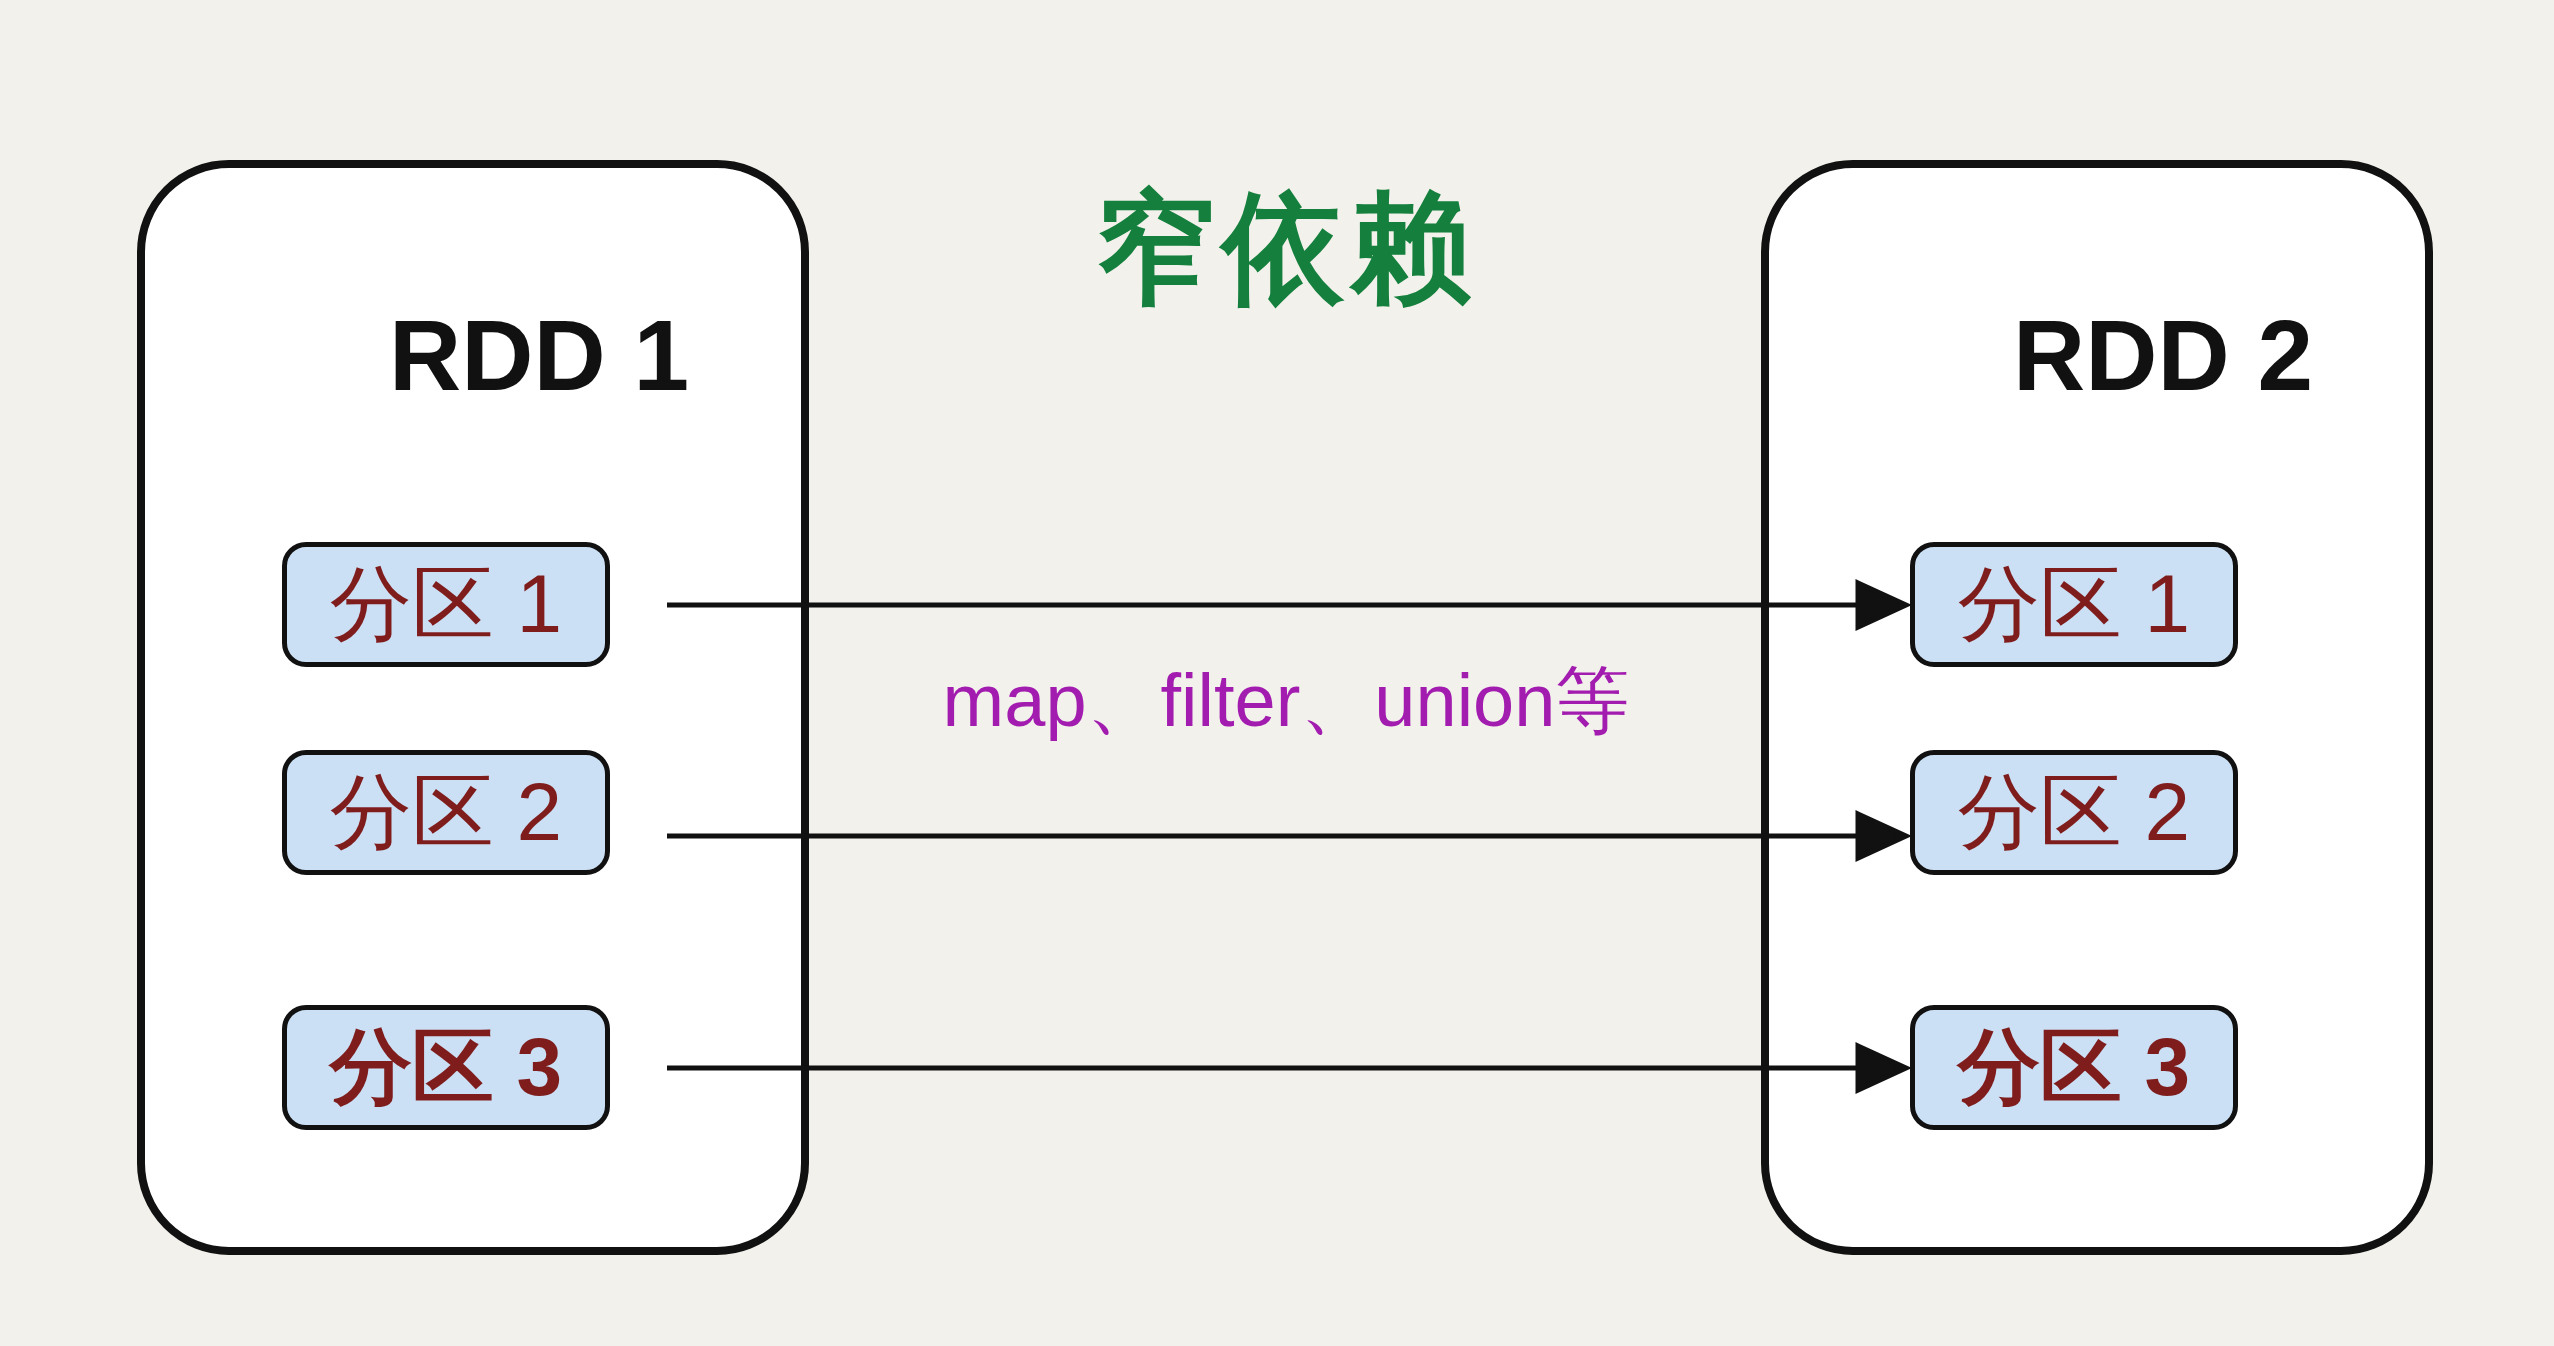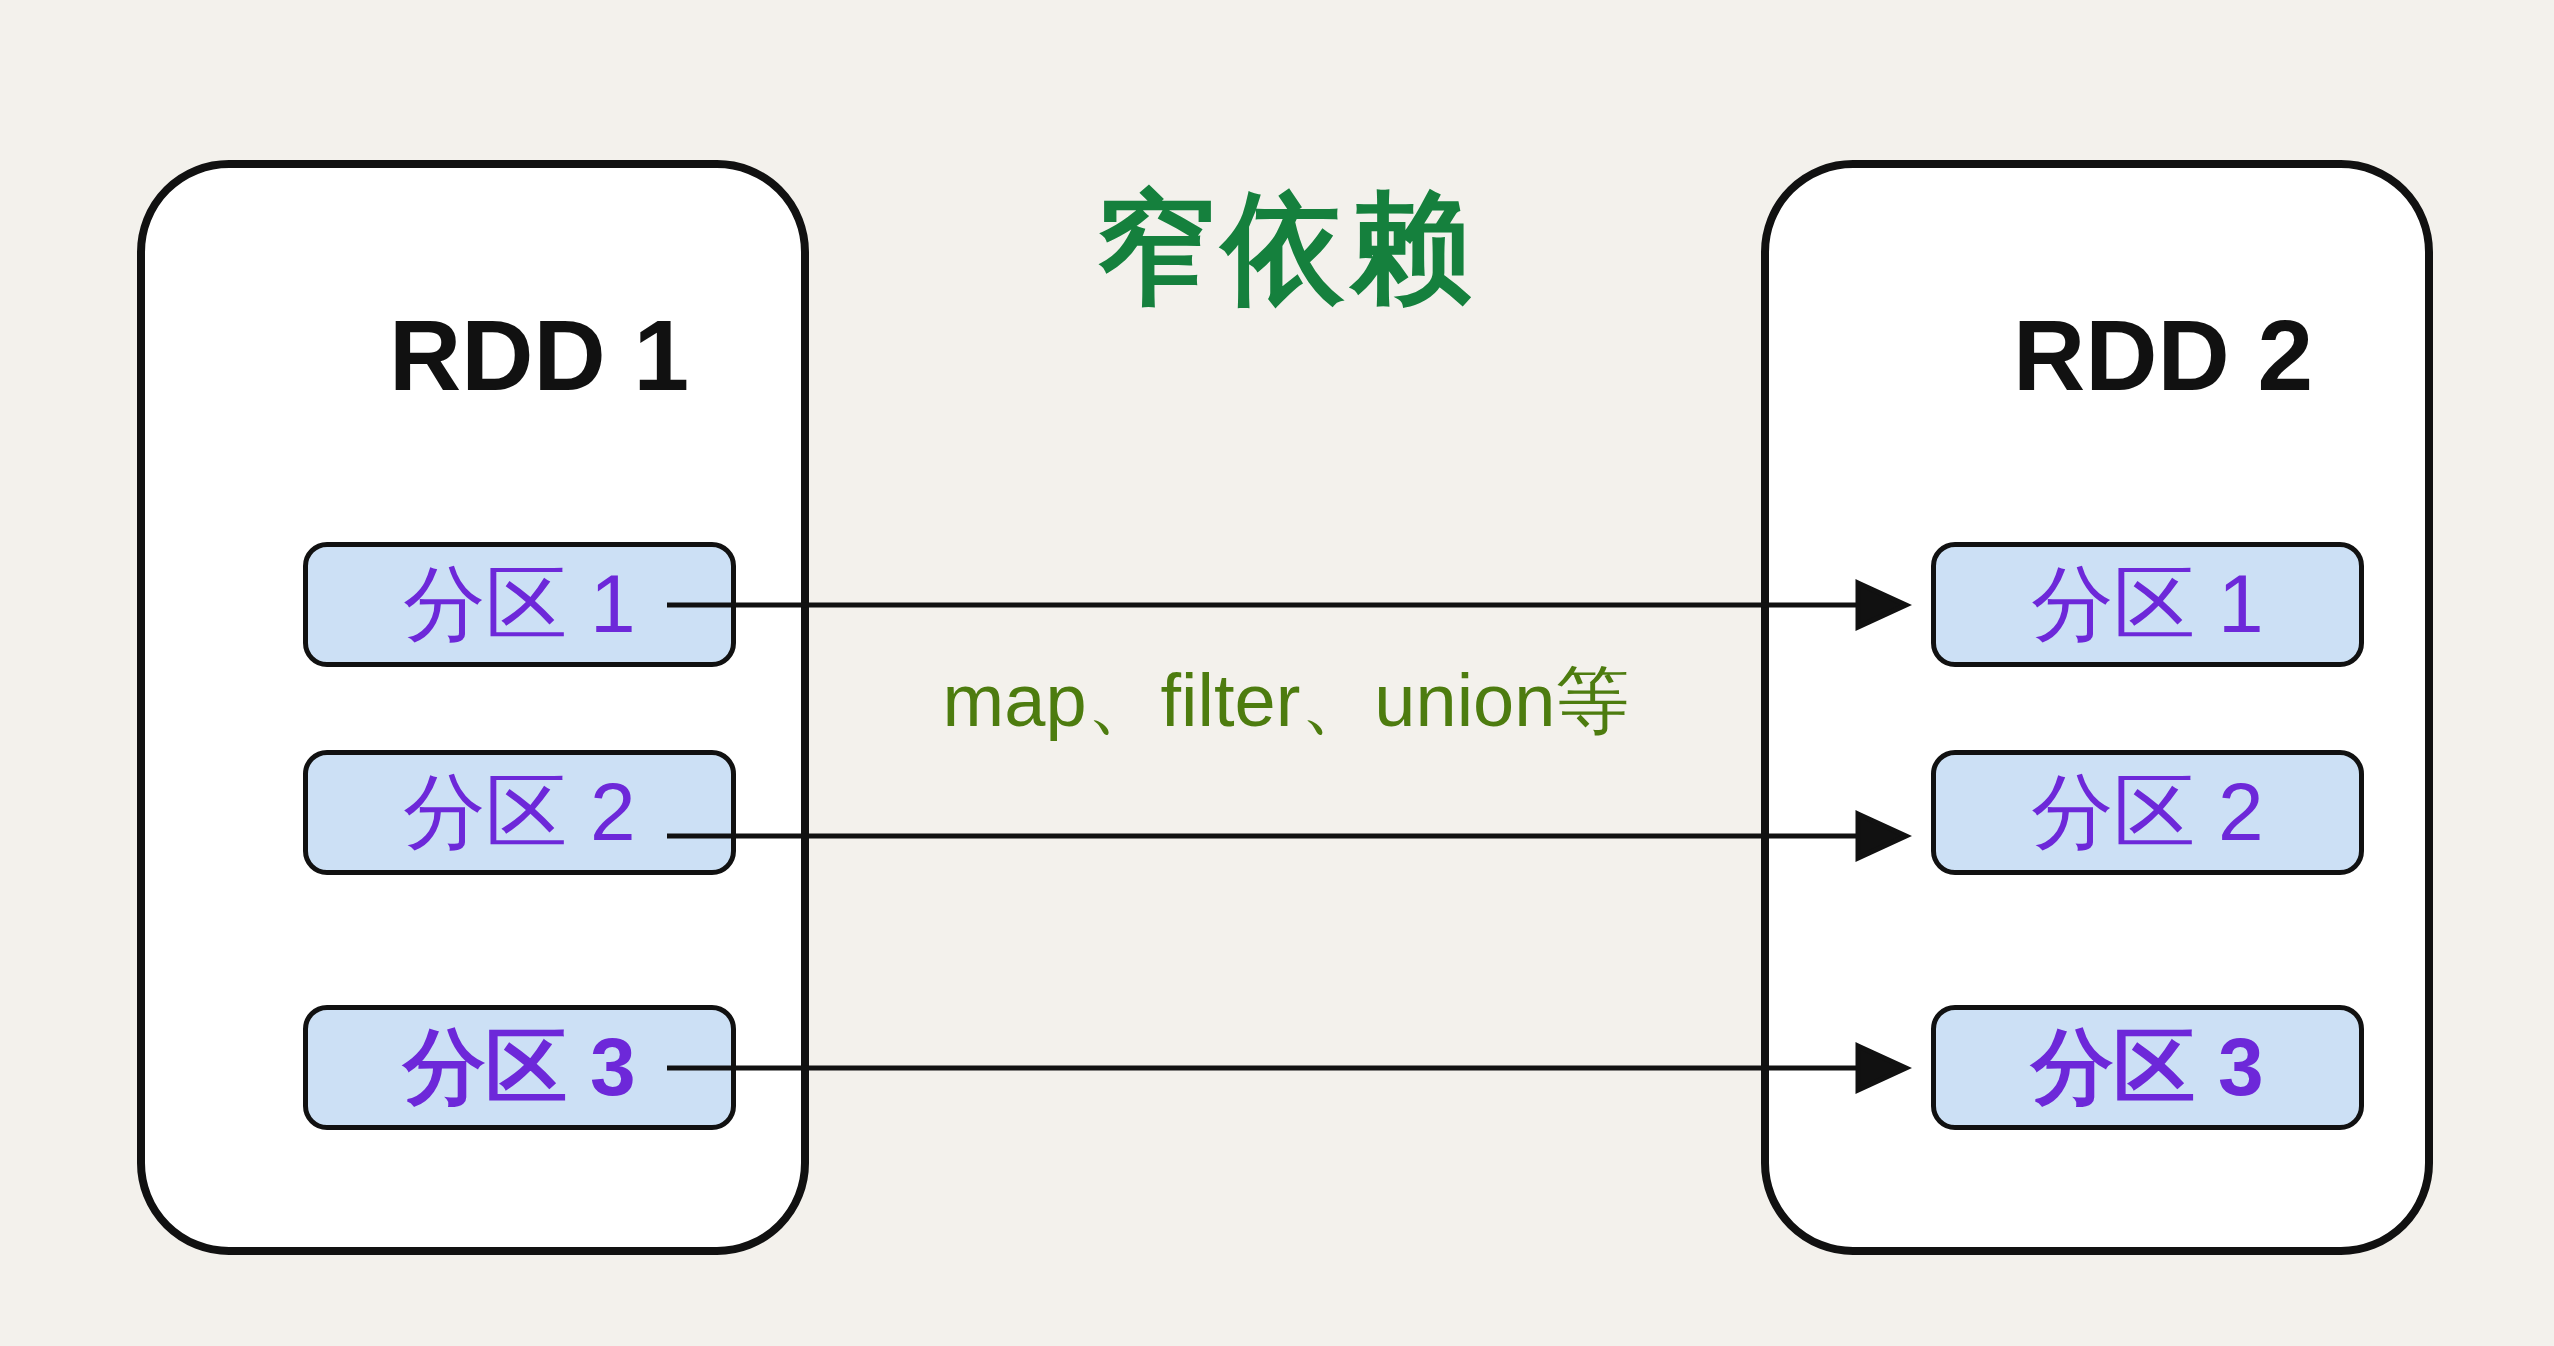--- a/index.html
+++ b/index.html
@@ -52,33 +52,32 @@
     line-height: 110px;
     font-weight: 600;
     color: #111111;
     white-space: nowrap;
   }
   .rdd-label.left  { left: 137px; }
   .rdd-label.right { left: 1761px; }
 
   .partition {
     position: absolute;
-    width: 433px;
+    width: 328px;
     height: 125px;
     background: #CCE0F5;
     border: 5px solid #111111;
     border-radius: 24px;
     display: flex;
     align-items: center;
     justify-content: center;
     font-size: 82px;
     font-weight: 500;
-    color: #6d28d9;
+    color: #7f1d1d;
     white-space: nowrap;
-    margin-left: 21px;
   }
   .partition.col-left  { left: 282px; }
   .partition.col-right { left: 1910px; }
   .partition.row-1 { top: 542px; }
   .partition.row-2 { top: 750px; }
   .partition.row-3 { top: 1005px; font-weight: bold; }
 
   .arrows {
     position: absolute;
     left: 0;
@@ -90,21 +89,21 @@
 
   .edge-label {
     position: absolute;
     left: 809px;
     top: 660px;
     width: 954px;
     text-align: center;
     font-size: 74px;
     line-height: 1.1;
     font-weight: 500;
-    color: #4d7c0f;
+    color: #a21caf;
     white-space: nowrap;
   }
 </style>
 </head>
 <body>
 
 <div class="canvas">
 
   <div class="diagram-title">窄依赖</div>
 

